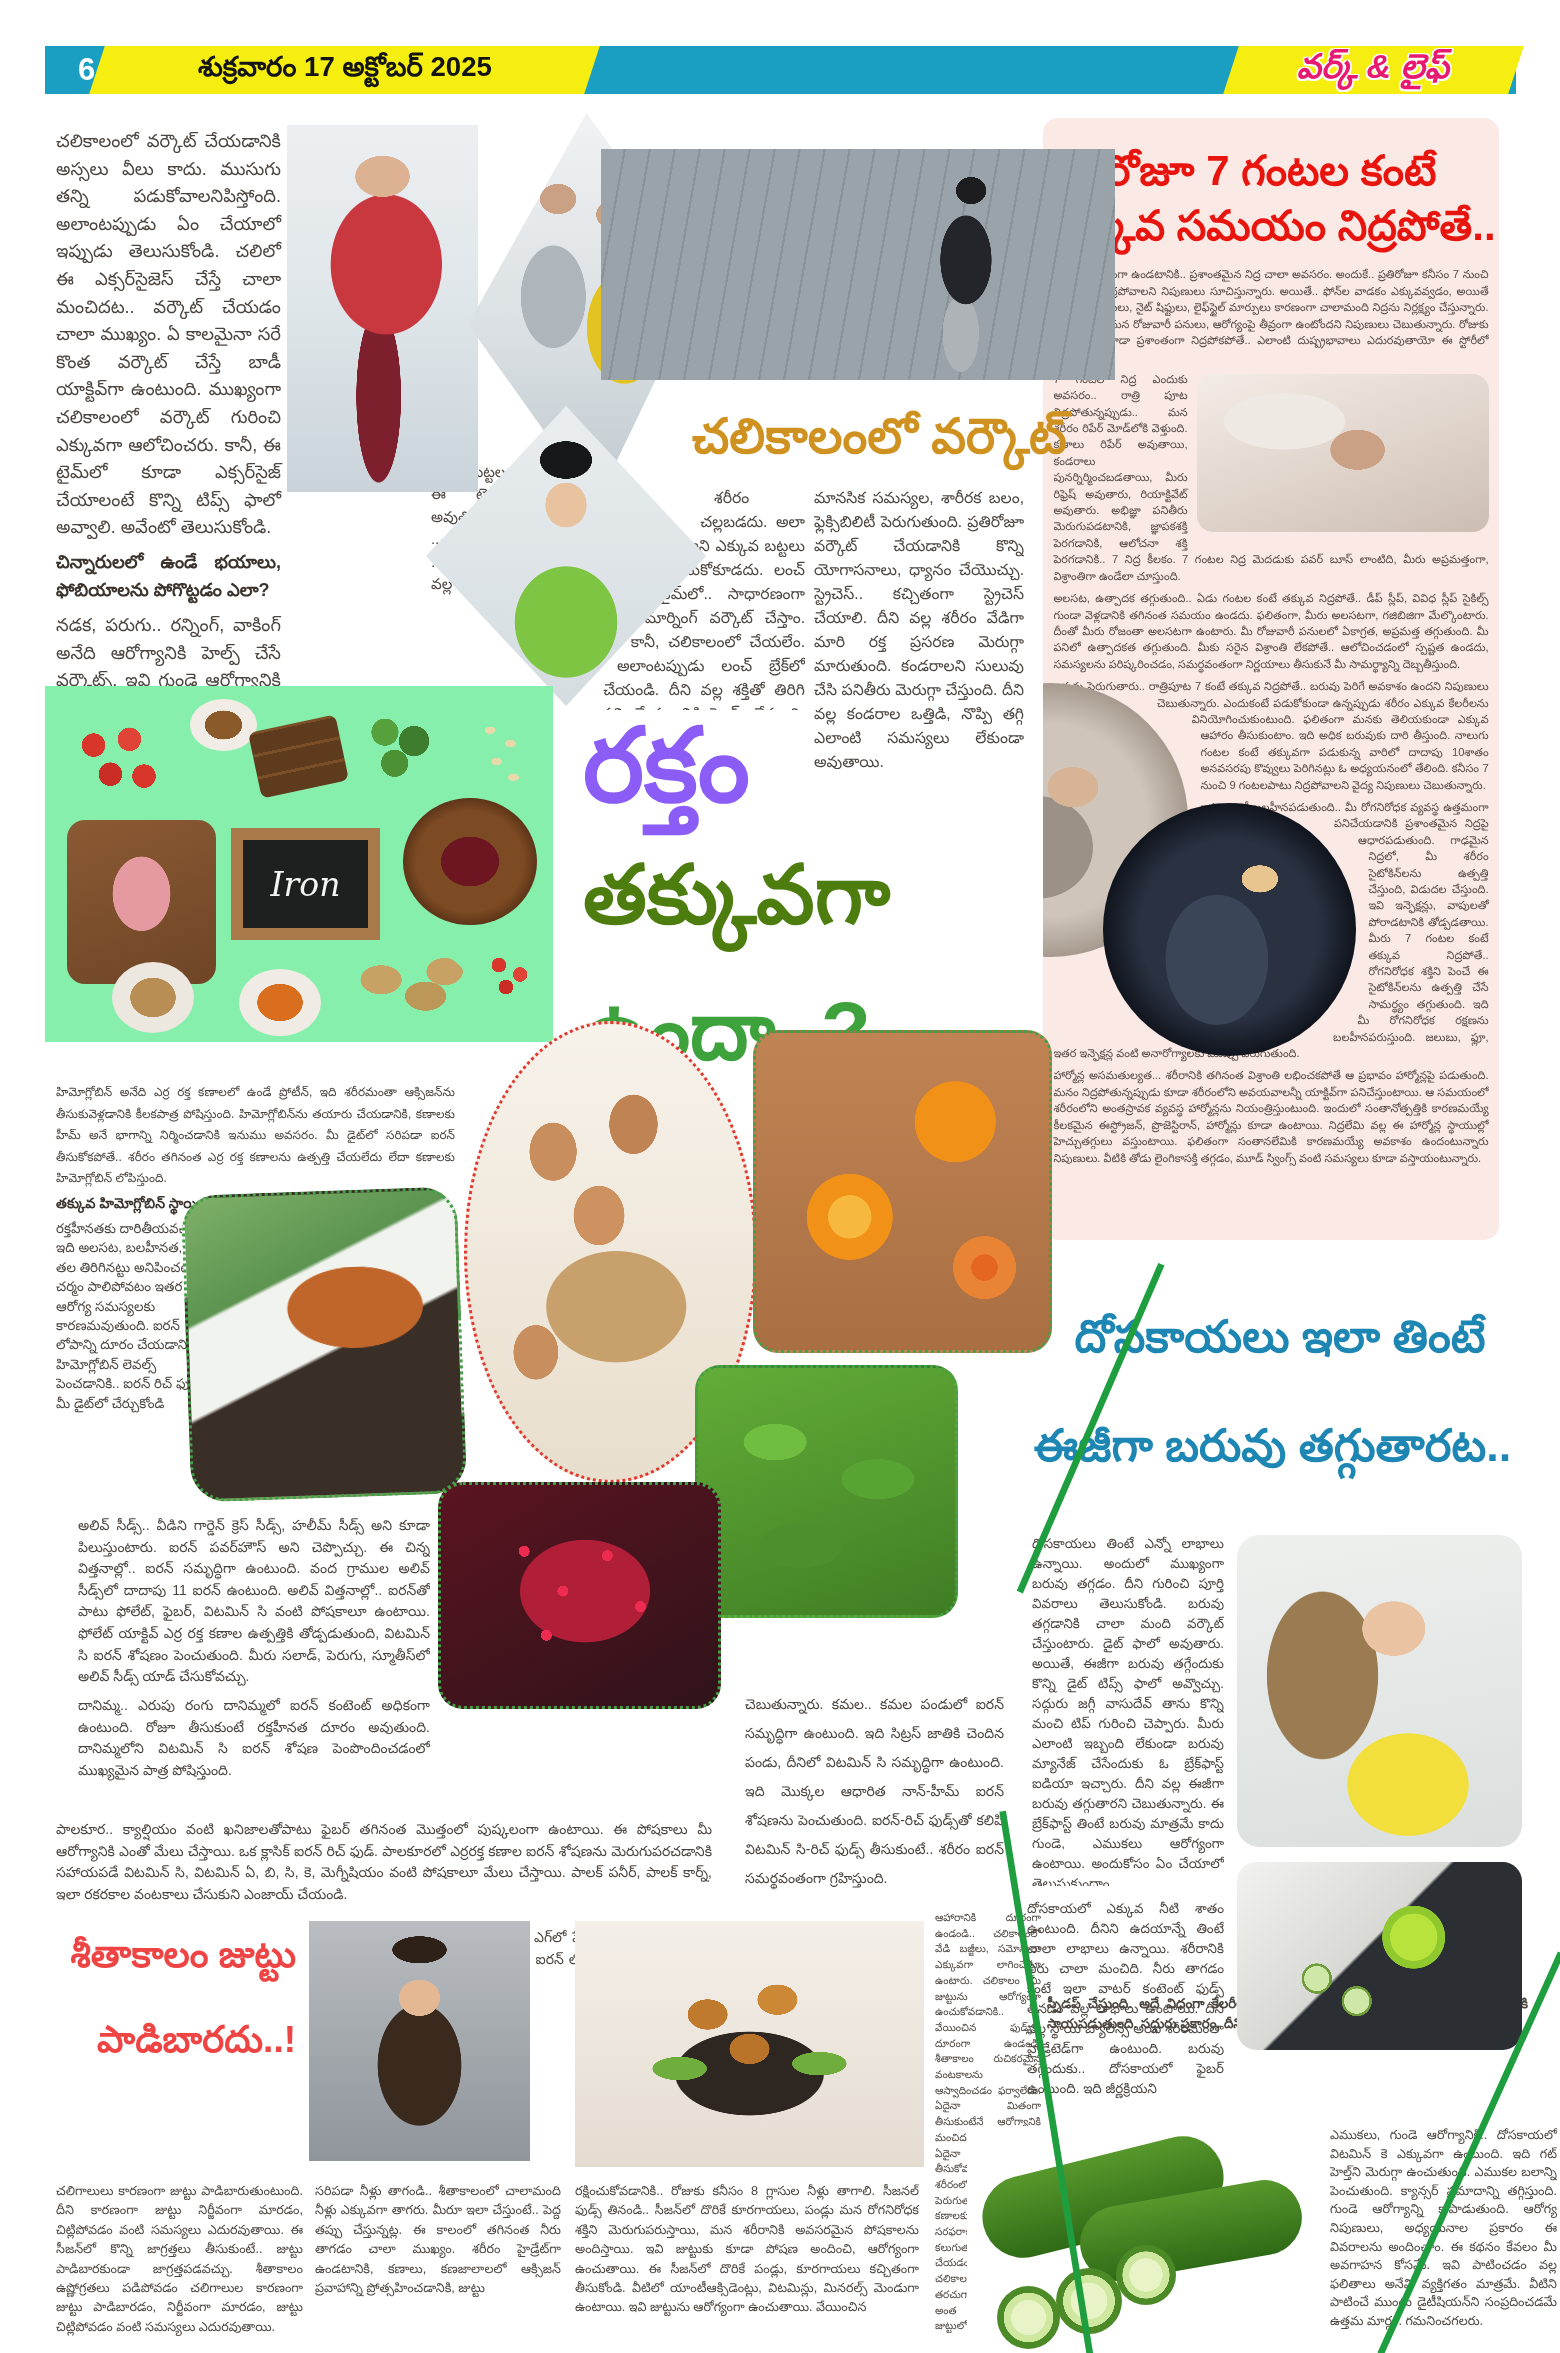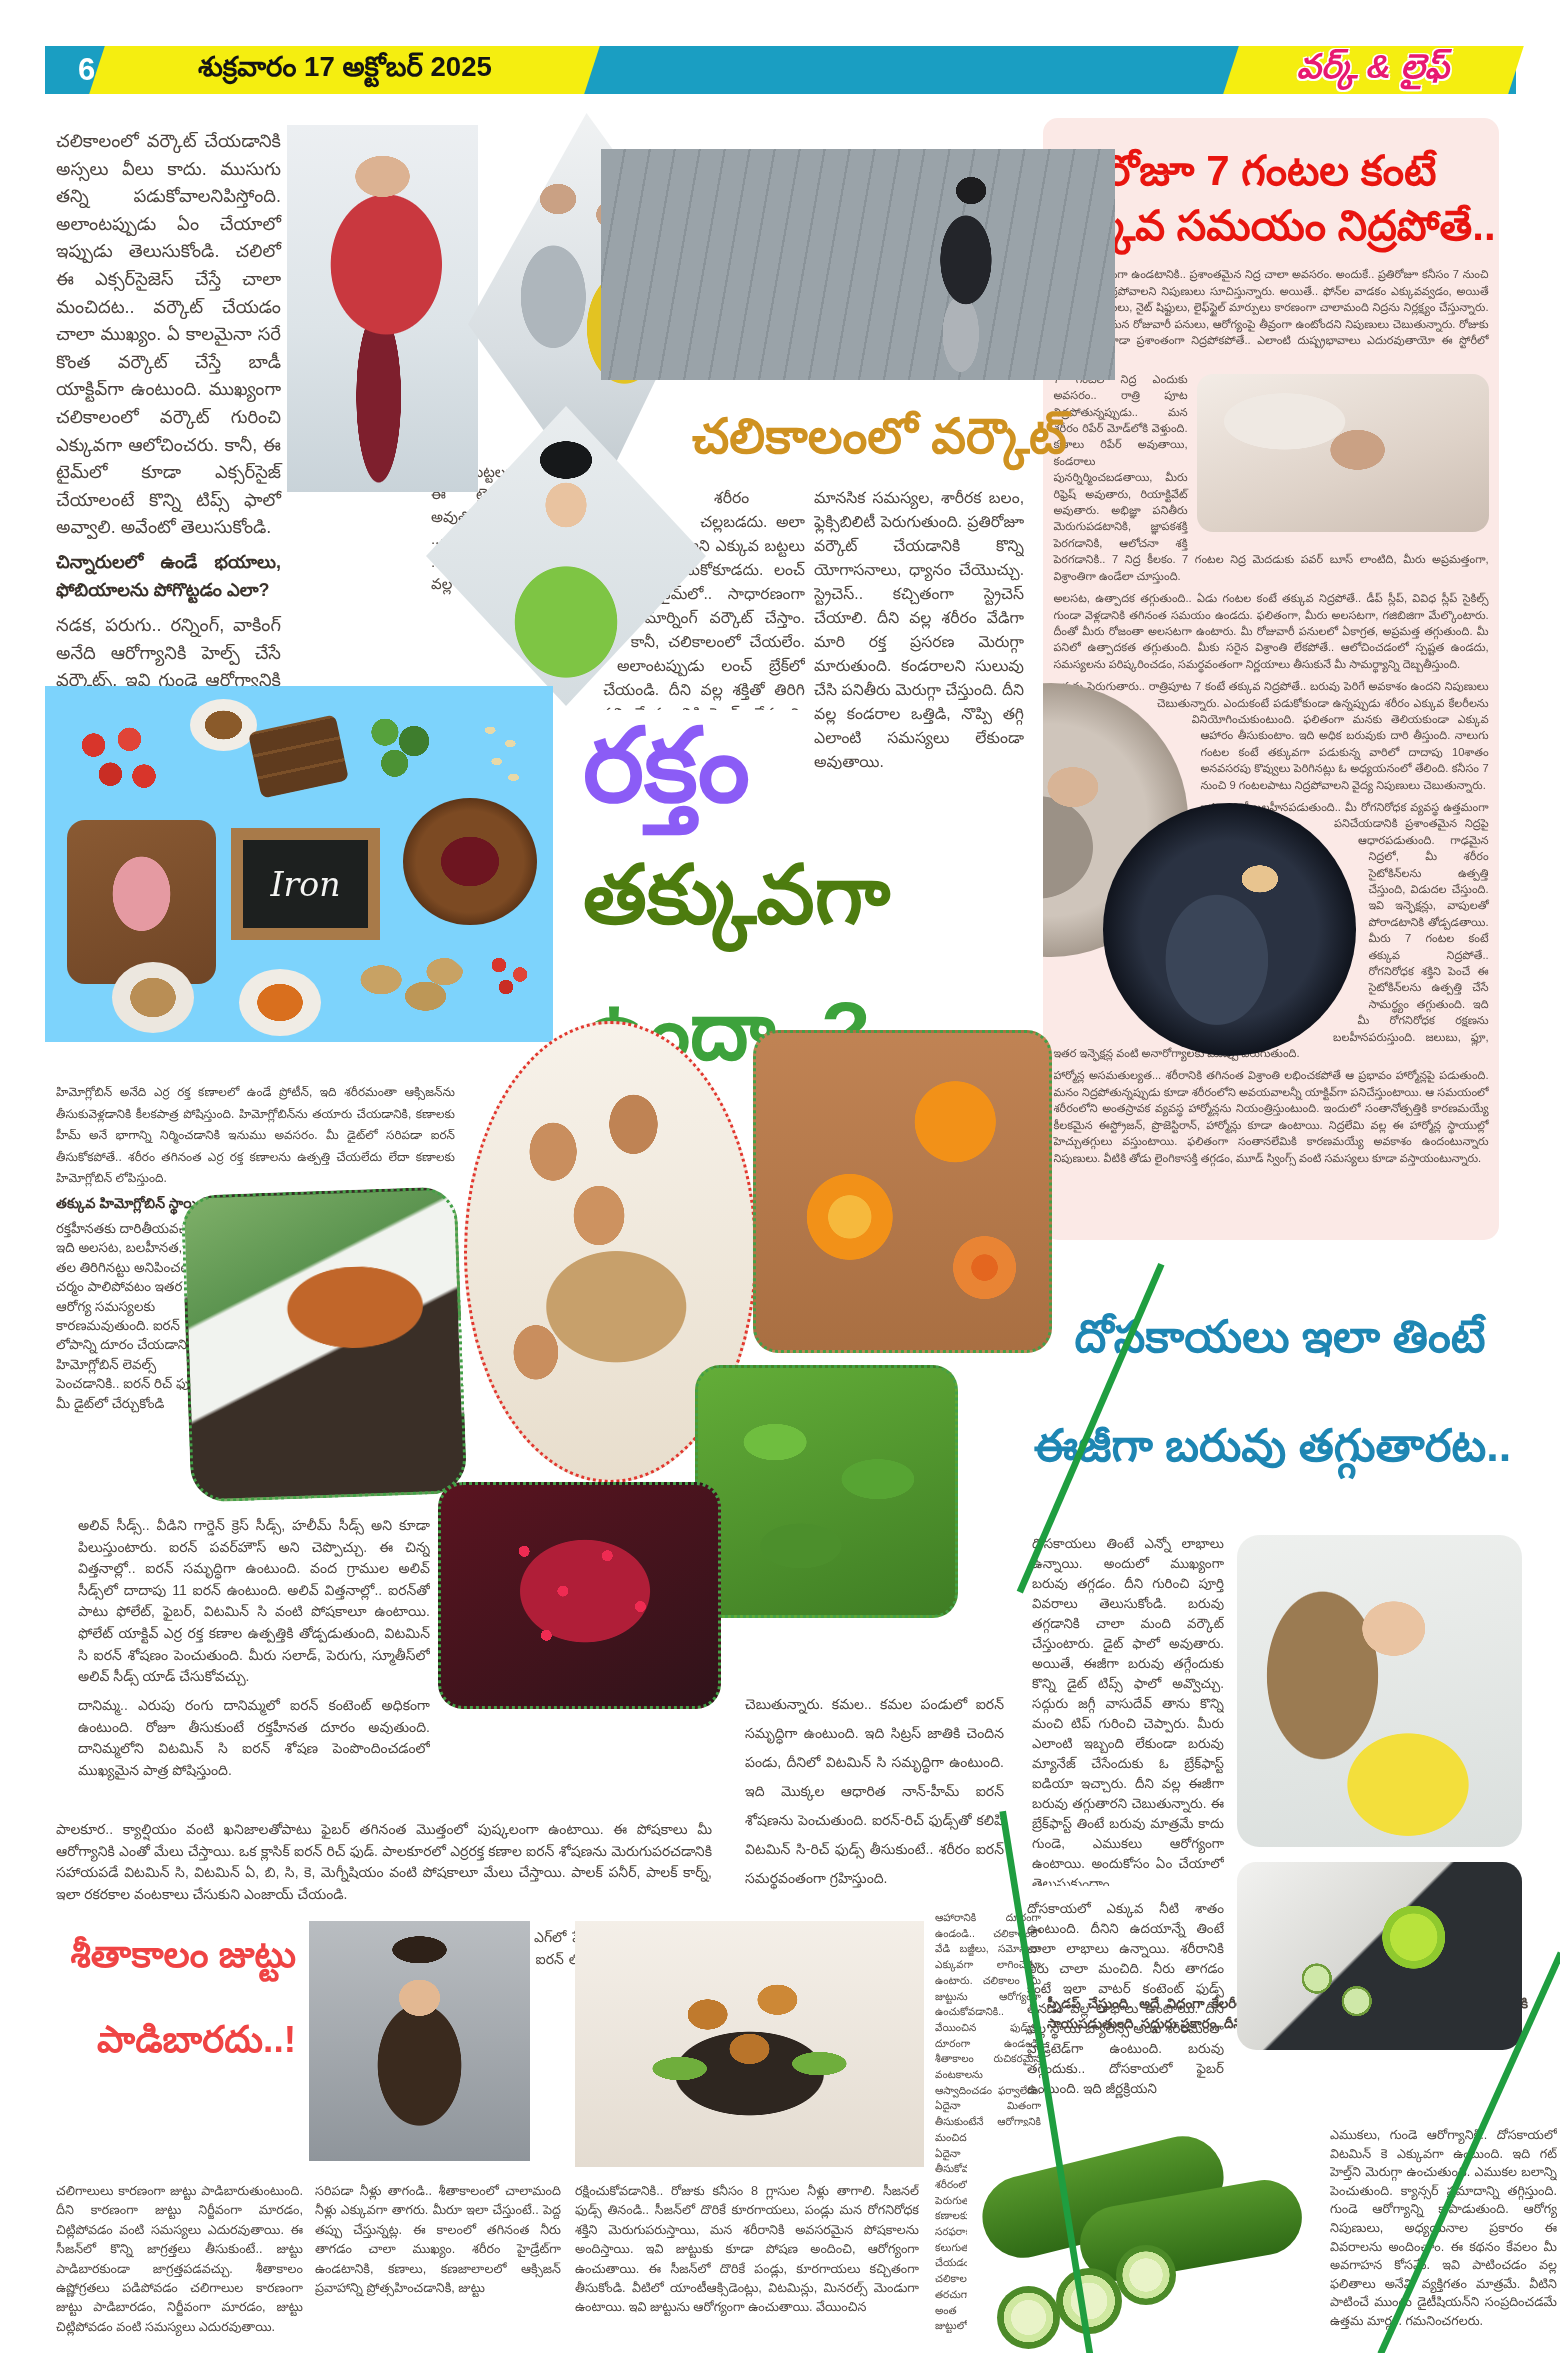--- a/index.html
+++ b/index.html
@@ -78,21 +78,21 @@
       radial-gradient(42px 33px at 58% 38%,#d8b496 0 60%,transparent 61%),
       radial-gradient(89px 82px at 45% 60%,#9b9186 0 62%,transparent 63%),
       radial-gradient(closest-side,#cfc5bb 0 70%,#a69a8e 100%);}
   #ph-circle2{position:relative;float:left;width:253px;height:253px;border-radius:50%;
     margin:4.5px 12px 4.5px -97px;shape-outside:circle(50%);overflow:hidden;
     background:
       radial-gradient(30px 22.4px at 62% 30%,#e8c48f 0 60%,transparent 61%),
       radial-gradient(82px 104px at 45% 62%,#3a4558 0 62%,transparent 63%),
       radial-gradient(closest-side,#2a3242 0 70%,#10141d 100%);}
   
-  #ph-ironcollage{left:45px;top:686px;width:508px;height:356px;background:#7dd3fc;z-index:2;}
+  #ph-ironcollage{left:45px;top:686px;width:508px;height:356px;background:#86efac;z-index:2;}
   .coll{position:absolute;border-radius:50%;}
   .board{position:absolute;left:186px;top:142px;width:149px;height:112px;background:#a87a49;
          display:flex;align-items:center;justify-content:center;}
   .board-in{width:125px;height:88px;background:#1d201f;display:flex;align-items:center;justify-content:center;
             color:#f4f4f2;font-size:33px;font-style:italic;font-family:"DejaVu Serif",serif;}
   .ir-w1{left:583px;top:710px;font-size:103px;line-height:112px;font-weight:bold;color:#8b5cf6;}
   .ir-w2{left:583px;top:848px;font-size:82px;line-height:93px;font-weight:bold;color:#4d7c0f;}
   .ir-w3{left:583px;top:984px;font-size:82px;line-height:93px;font-weight:bold;color:#3da23c;}
   .ir-p1{left:56px;top:1082px;width:399px;font-size:12px;line-height:21.6px;}
   .ir-sub{left:56px;top:1193px;width:320px;font-size:14px;line-height:21px;font-weight:bold;color:#3b332c;}

